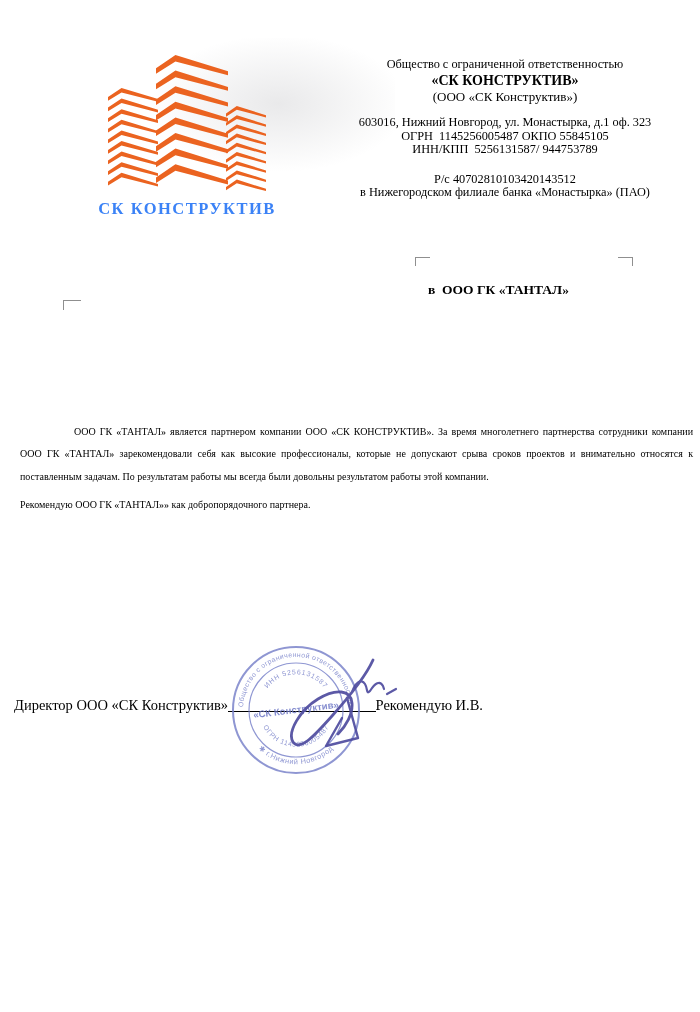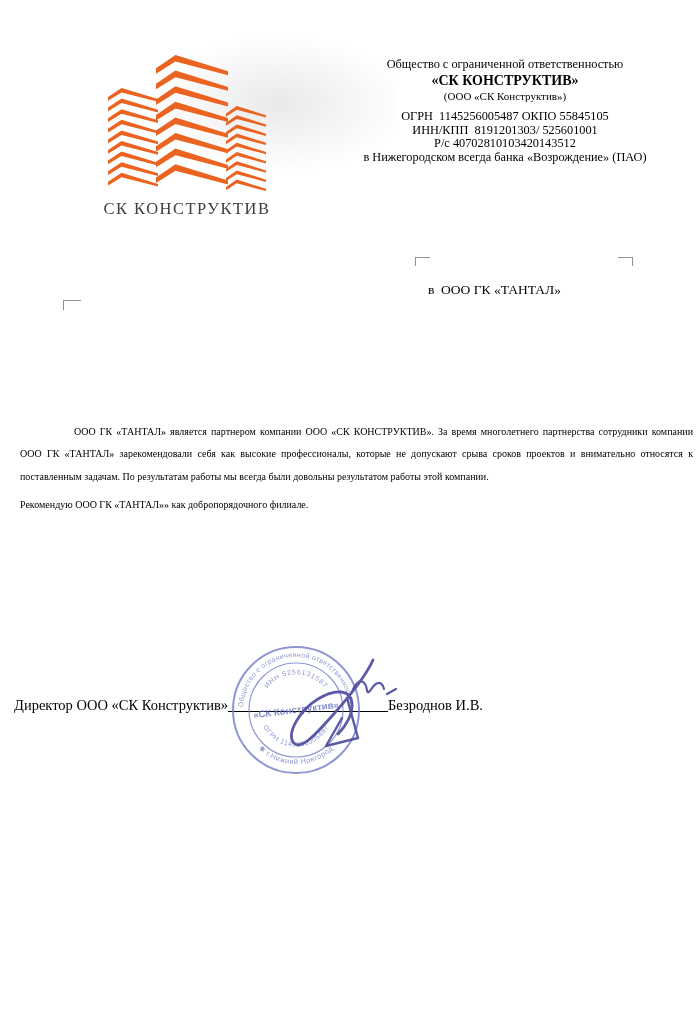--- a/index.html
+++ b/index.html
@@ -12,40 +12,40 @@
   .shade{
     position:absolute;left:80px;top:38px;width:315px;height:205px;
     background:radial-gradient(ellipse 58% 48% at 63% 32%, rgba(125,125,132,0.17), rgba(125,125,132,0) 70%);
     pointer-events:none;
   }
 
   
   .logo-wrap{position:absolute;left:104px;top:52px;width:172px;}
   .logo-title{
     position:absolute;left:94px;top:199px;width:186px;text-align:center;
-    font-weight:normal;font-size:16.5px;letter-spacing:1.5px;color:#404040;white-space:nowrap;
+    font-weight:bold;font-size:16.5px;letter-spacing:1.5px;color:#3b82f6;white-space:nowrap;
   }
 
   
   .letterhead{
     position:absolute;left:345px;top:58px;width:320px;text-align:center;
     font-size:12.3px;line-height:13.4px;
   }
   .lh-line{white-space:pre-wrap;}
   .lh-name{font-weight:bold;font-size:14px;line-height:16px;margin-top:2px;}
-  .lh-short{font-size:11px;line-height:15px;margin-bottom:6px;}
-  .gap-sm{margin-top:0;}
+  .lh-short{font-size:13px;line-height:15px;margin-bottom:12px;}
+  .gap-sm{margin-top:16px;}
 
   
   .corner{position:absolute;border:0 solid #8f8f8f;}
   .corner.tl{border-top-width:1.5px;border-left-width:1.5px;}
   .corner.tr{border-top-width:1.5px;border-right-width:1.5px;}
 
   .recipient{
-    position:absolute;left:428px;top:282px;font-weight:normal;font-size:13.5px;
+    position:absolute;left:428px;top:282px;font-weight:bold;font-size:13.5px;
     white-space:pre-wrap;
   }
 
   .body-text{position:absolute;left:20px;top:421px;width:673px;font-size:10px;line-height:22.3px;}
   .body-text p{margin:0;}
   .p1{text-align:justify;text-indent:54px;}
   .p2{margin-top:6px !important;}
 
   
   .sig-row{
@@ -94,41 +94,42 @@
         <polygon points="122,125.89999999999999 132.8,118.39999999999999 162,127.64999999999999 162,129.89999999999998 132.8,122.14999999999999 122,129.02499999999998" fill="#EB6320"></polygon>
         <polygon points="122,135.1 132.8,127.6 162,136.85 162,139.1 132.8,131.35 122,138.225" fill="#EB6320"></polygon>
       </svg>
   </div>
   <div class="logo-title">СК КОНСТРУКТИВ</div>
 
   <div class="letterhead">
     <div class="lh-line">Общество с ограниченной ответственностью</div>
     <div class="lh-line lh-name">«СК КОНСТРУКТИВ»</div>
     <div class="lh-line lh-short">(ООО «СК Конструктив»)</div>
+    <div class="lh-line">603016, Нижний Новгород, ул. Монастырка, д.1 оф. 323</div>
     <div class="lh-line">ОГРН  1145256005487 ОКПО 55845105</div>
-    <div class="lh-line">ИНН/КПП  8191201303/ 525601001</div>
+    <div class="lh-line">ИНН/КПП  5256131587/ 944753789</div>
     <div class="lh-line gap-sm">Р/с 40702810103420143512</div>
-    <div class="lh-line">в Нижегородском всегда банка «Возрождение» (ПАО)</div>
+    <div class="lh-line">в Нижегородском филиале банка «Монастырка» (ПАО)</div>
   </div>
 
   <div class="corner tl" style="left:415px;top:257px;width:14px;height:8px;"></div>
   <div class="corner tr" style="left:618px;top:257px;width:14px;height:8px;"></div>
   <div class="corner tl" style="left:63px;top:300px;width:17px;height:9px;"></div>
 
   <div class="recipient">в  ООО ГК «ТАНТАЛ»</div>
 
   <div class="body-text">
     <p class="p1">ООО ГК «ТАНТАЛ» является партнером компании ООО «СК КОНСТРУКТИВ». За время многолетнего партнерства сотрудники компании ООО ГК «ТАНТАЛ» зарекомендовали себя как высокие профессионалы, которые не допускают срыва сроков проектов и внимательно относятся к поставленным задачам. По результатам работы мы всегда были довольны результатом работы этой компании.</p>
-    <p class="p2">Рекомендую ООО ГК «ТАНТАЛ»» как добропорядочного филиале.</p>
+    <p class="p2">Рекомендую ООО ГК «ТАНТАЛ»» как добропорядочного партнера.</p>
   </div>
 
   <div class="sig-row">
     <span class="sig-label">Директор ООО «СК Конструктив»</span>
     <span class="sig-line"></span>
-    <span class="sig-name">Безроднов И.В.</span>
+    <span class="sig-name">Рекомендую И.В.</span>
   </div>
 
   <div class="stamp-wrap">
     <svg width="250" height="162" viewBox="0 0 250 162">
       <g opacity="0.82">
         <circle cx="66" cy="82" r="63" fill="none" stroke="#7780c9" stroke-width="2"></circle>
         <circle cx="66" cy="82" r="47" fill="none" stroke="#7780c9" stroke-width="1.2"></circle>
         <defs>
           <path id="arc-outer-top" d="M16.2,100.1 A53,53 0 1 1 115.8,100.1" fill="none"></path>
           <path id="arc-outer-bottom" d="M15.2,100.5 A54,54 0 0 0 116.8,100.5" fill="none"></path>

